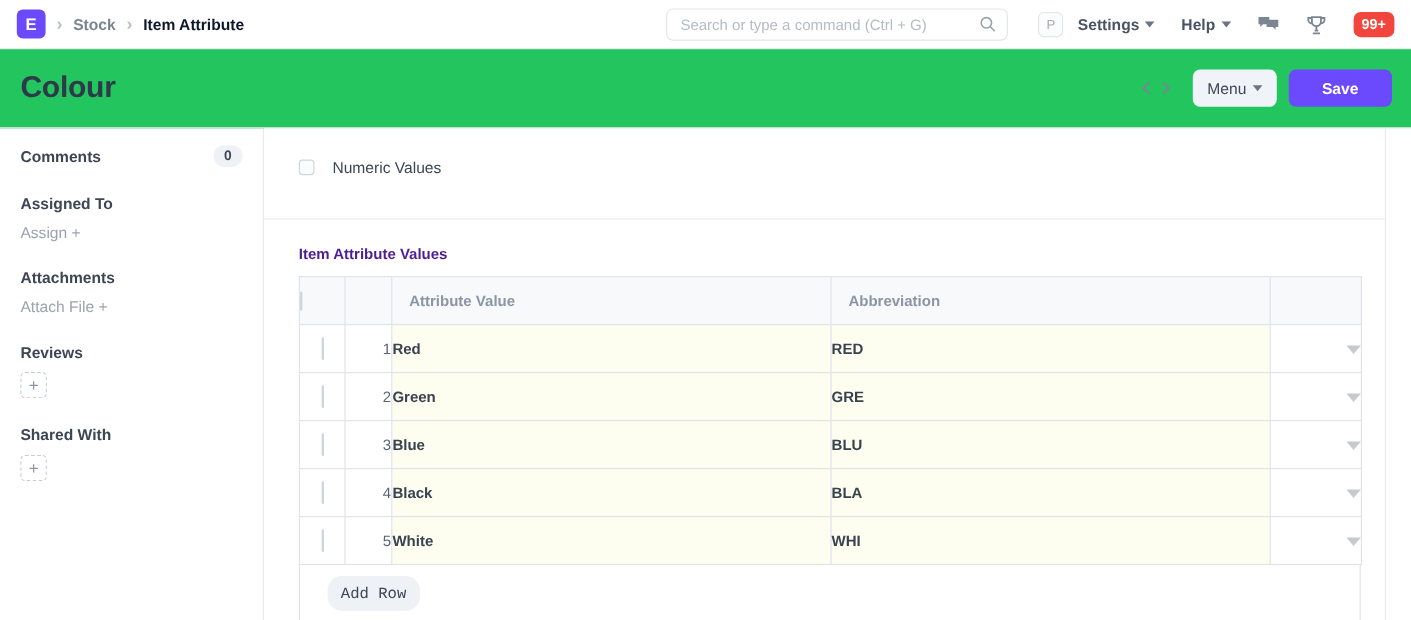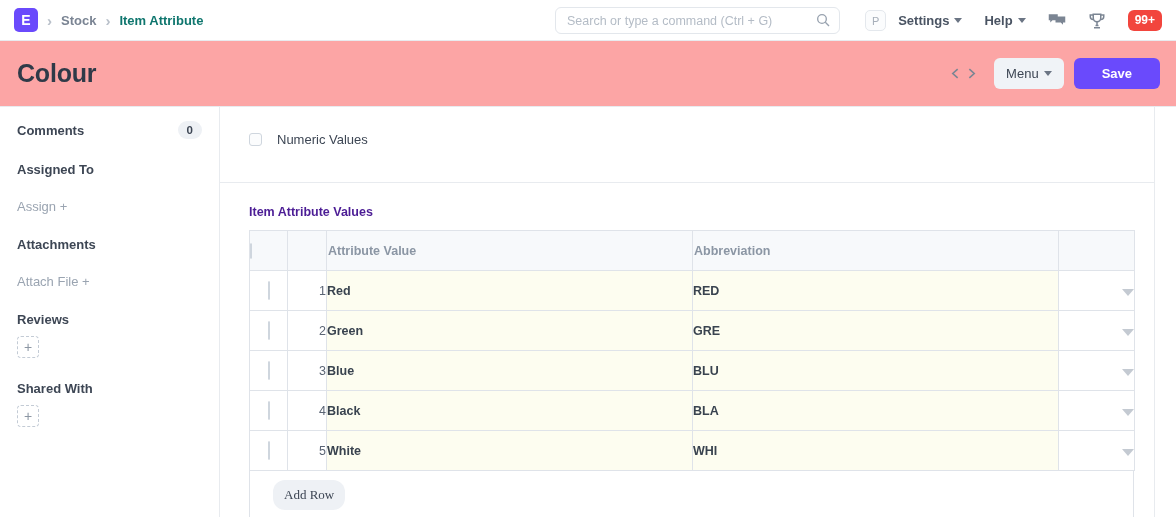--- a/index.html
+++ b/index.html
@@ -35,21 +35,21 @@
     margin: 0 9px;
     font-weight: 600;
     user-select: none;
   }
   .crumb {
     font-size: 13px;
     font-weight: bold;
     color: #7a8493;
     white-space: nowrap;
   }
-  .crumb.active { color: #0f766e; }
+  .crumb.active { color: #0f172a; }
 
   .search-wrap {
     position: absolute;
     left: 555px;
     top: 7px;
     width: 285px;
     height: 27px;
   }
   .search-input {
     width: 100%; height: 100%;
@@ -111,21 +111,21 @@
     font-size: 12px;
     font-weight: bold;
     padding: 3px 7px;
     border-radius: 6px;
     line-height: 1.25;
   }
 
   
   .page-head {
     height: 66px;
-    background: #fca5a5;
+    background: #22c55e;
     border-bottom: 1px solid #e8ebef;
     display: flex;
     align-items: center;
     padding: 0 16px 0 17px;
     position: relative;
   }
   .page-title {
     font-size: 25px;
     font-weight: bold;
     color: #2f3a48;
@@ -192,21 +192,21 @@
     background: #eef1f5;
     color: #3d4654;
     font-size: 11.5px;
     font-weight: bold;
     border-radius: 10px;
     padding: 3px 9px;
   }
   .sb-sub {
     font-size: 13px;
     color: #9aa4b1;
-    margin-top: 22px;
+    margin-top: 9px;
   }
   .sb-block { margin-top: 23px; }
   .sb-block.first { margin-top: 0; }
   .plus-box {
     margin-top: 9px;
     width: 22px; height: 22px;
     border: 1px dashed #c3cbd5;
     border-radius: 4px;
     display: flex; align-items: center; justify-content: center;
     color: #8c96a3;
@@ -260,21 +260,21 @@
     border-bottom: 1px solid #dfe3e9;
     padding: 0;
     height: 40px;
   }
   table.grid thead th {
     background: #f7f9fb;
     text-align: left;
     font-size: 12.5px;
     font-weight: bold;
     color: #8b96a4;
-    padding-left: 1px;
+    padding-left: 14px;
   }
   .col-chk { width: 38px; }
   .col-idx { width: 39px; }
   .col-val { width: 366px; }
   .col-abbr { width: 366px; }
   .col-act { width: 76px; border-right: none !important; }
   thead .col-chk { padding-left: 0 !important; text-align: center; }
   thead .col-chk .chk { margin: 0 auto; }
   thead .col-idx { border-right: none; padding: 0 !important; }
 
@@ -319,21 +319,21 @@
     background: #fff;
     padding: 9px 0 9px 23px;
   }
   .btn-addrow {
     background: #eef1f5;
     border: none;
     border-radius: 12px;
     font-size: 13px;
     color: #3d4654;
     padding: 7px 11px;
-    font-family: Liberation Serif, serif;
+    font-family: Liberation Mono, monospace;
     cursor: pointer;
   }
   .right-rule {
     position: absolute;
     right: 21px; top: 0; bottom: 0;
     width: 1px;
     background: #e8ebef;
   }
 </style>
 </head>

